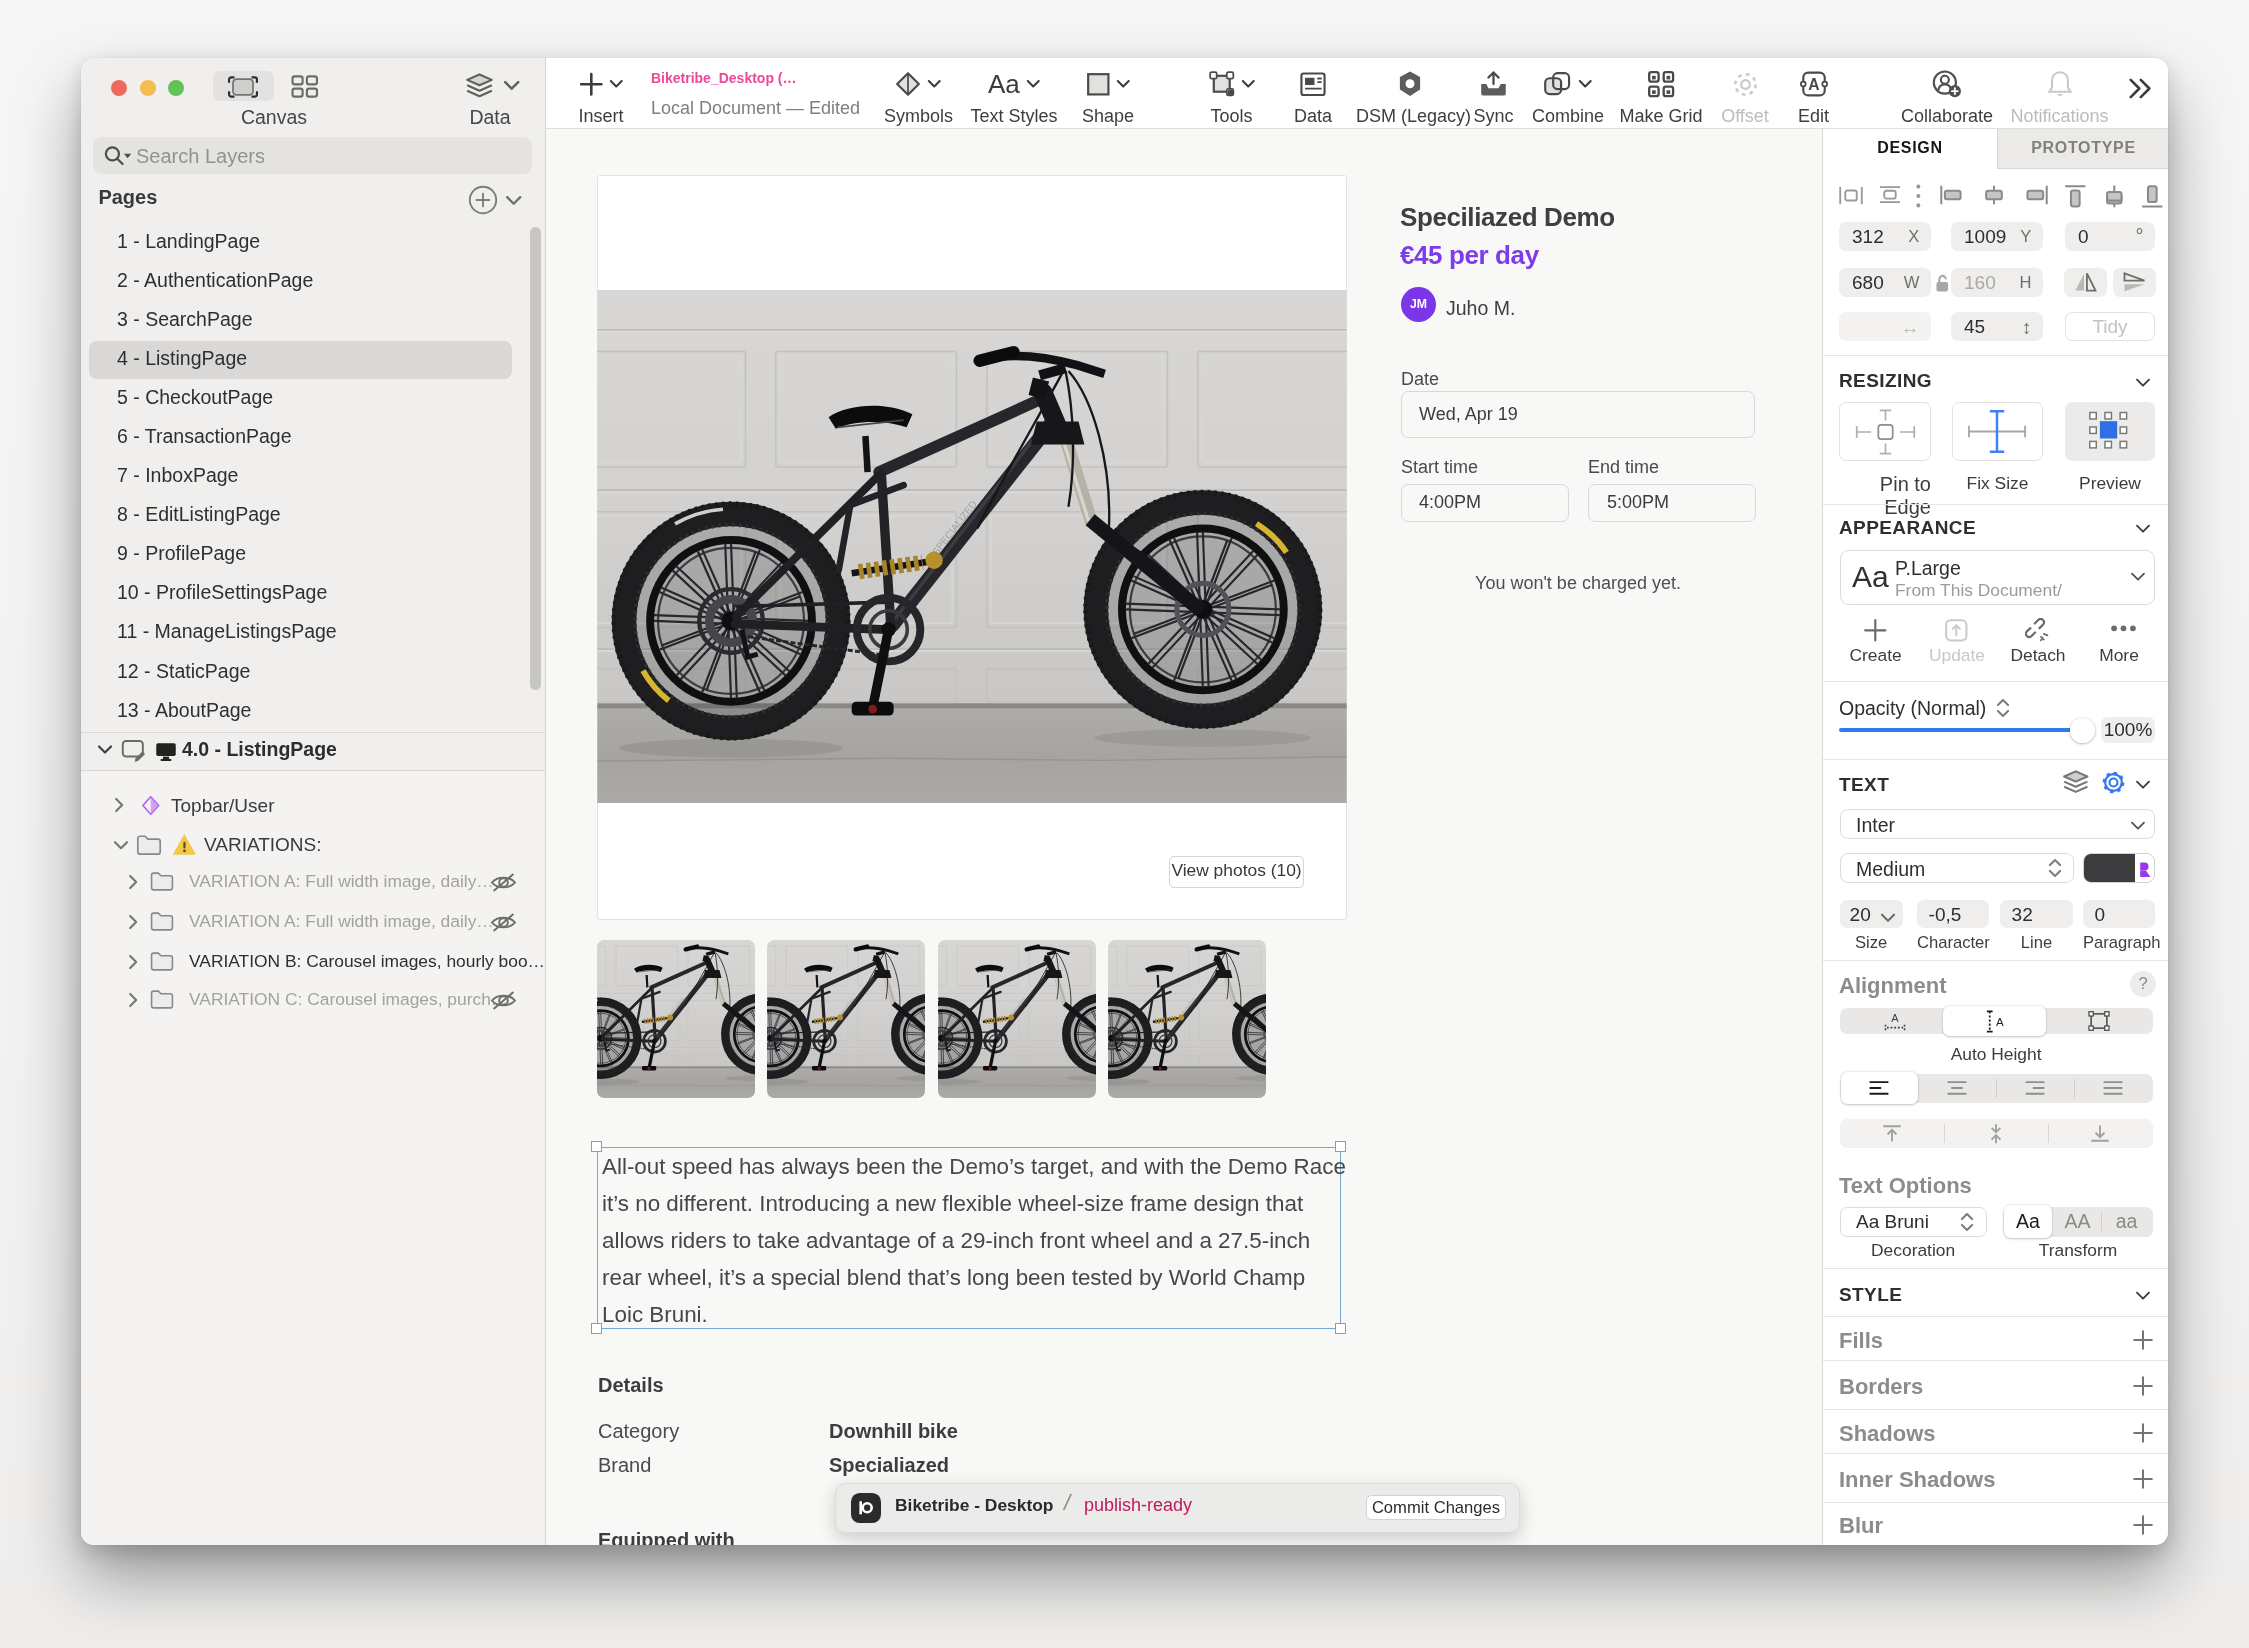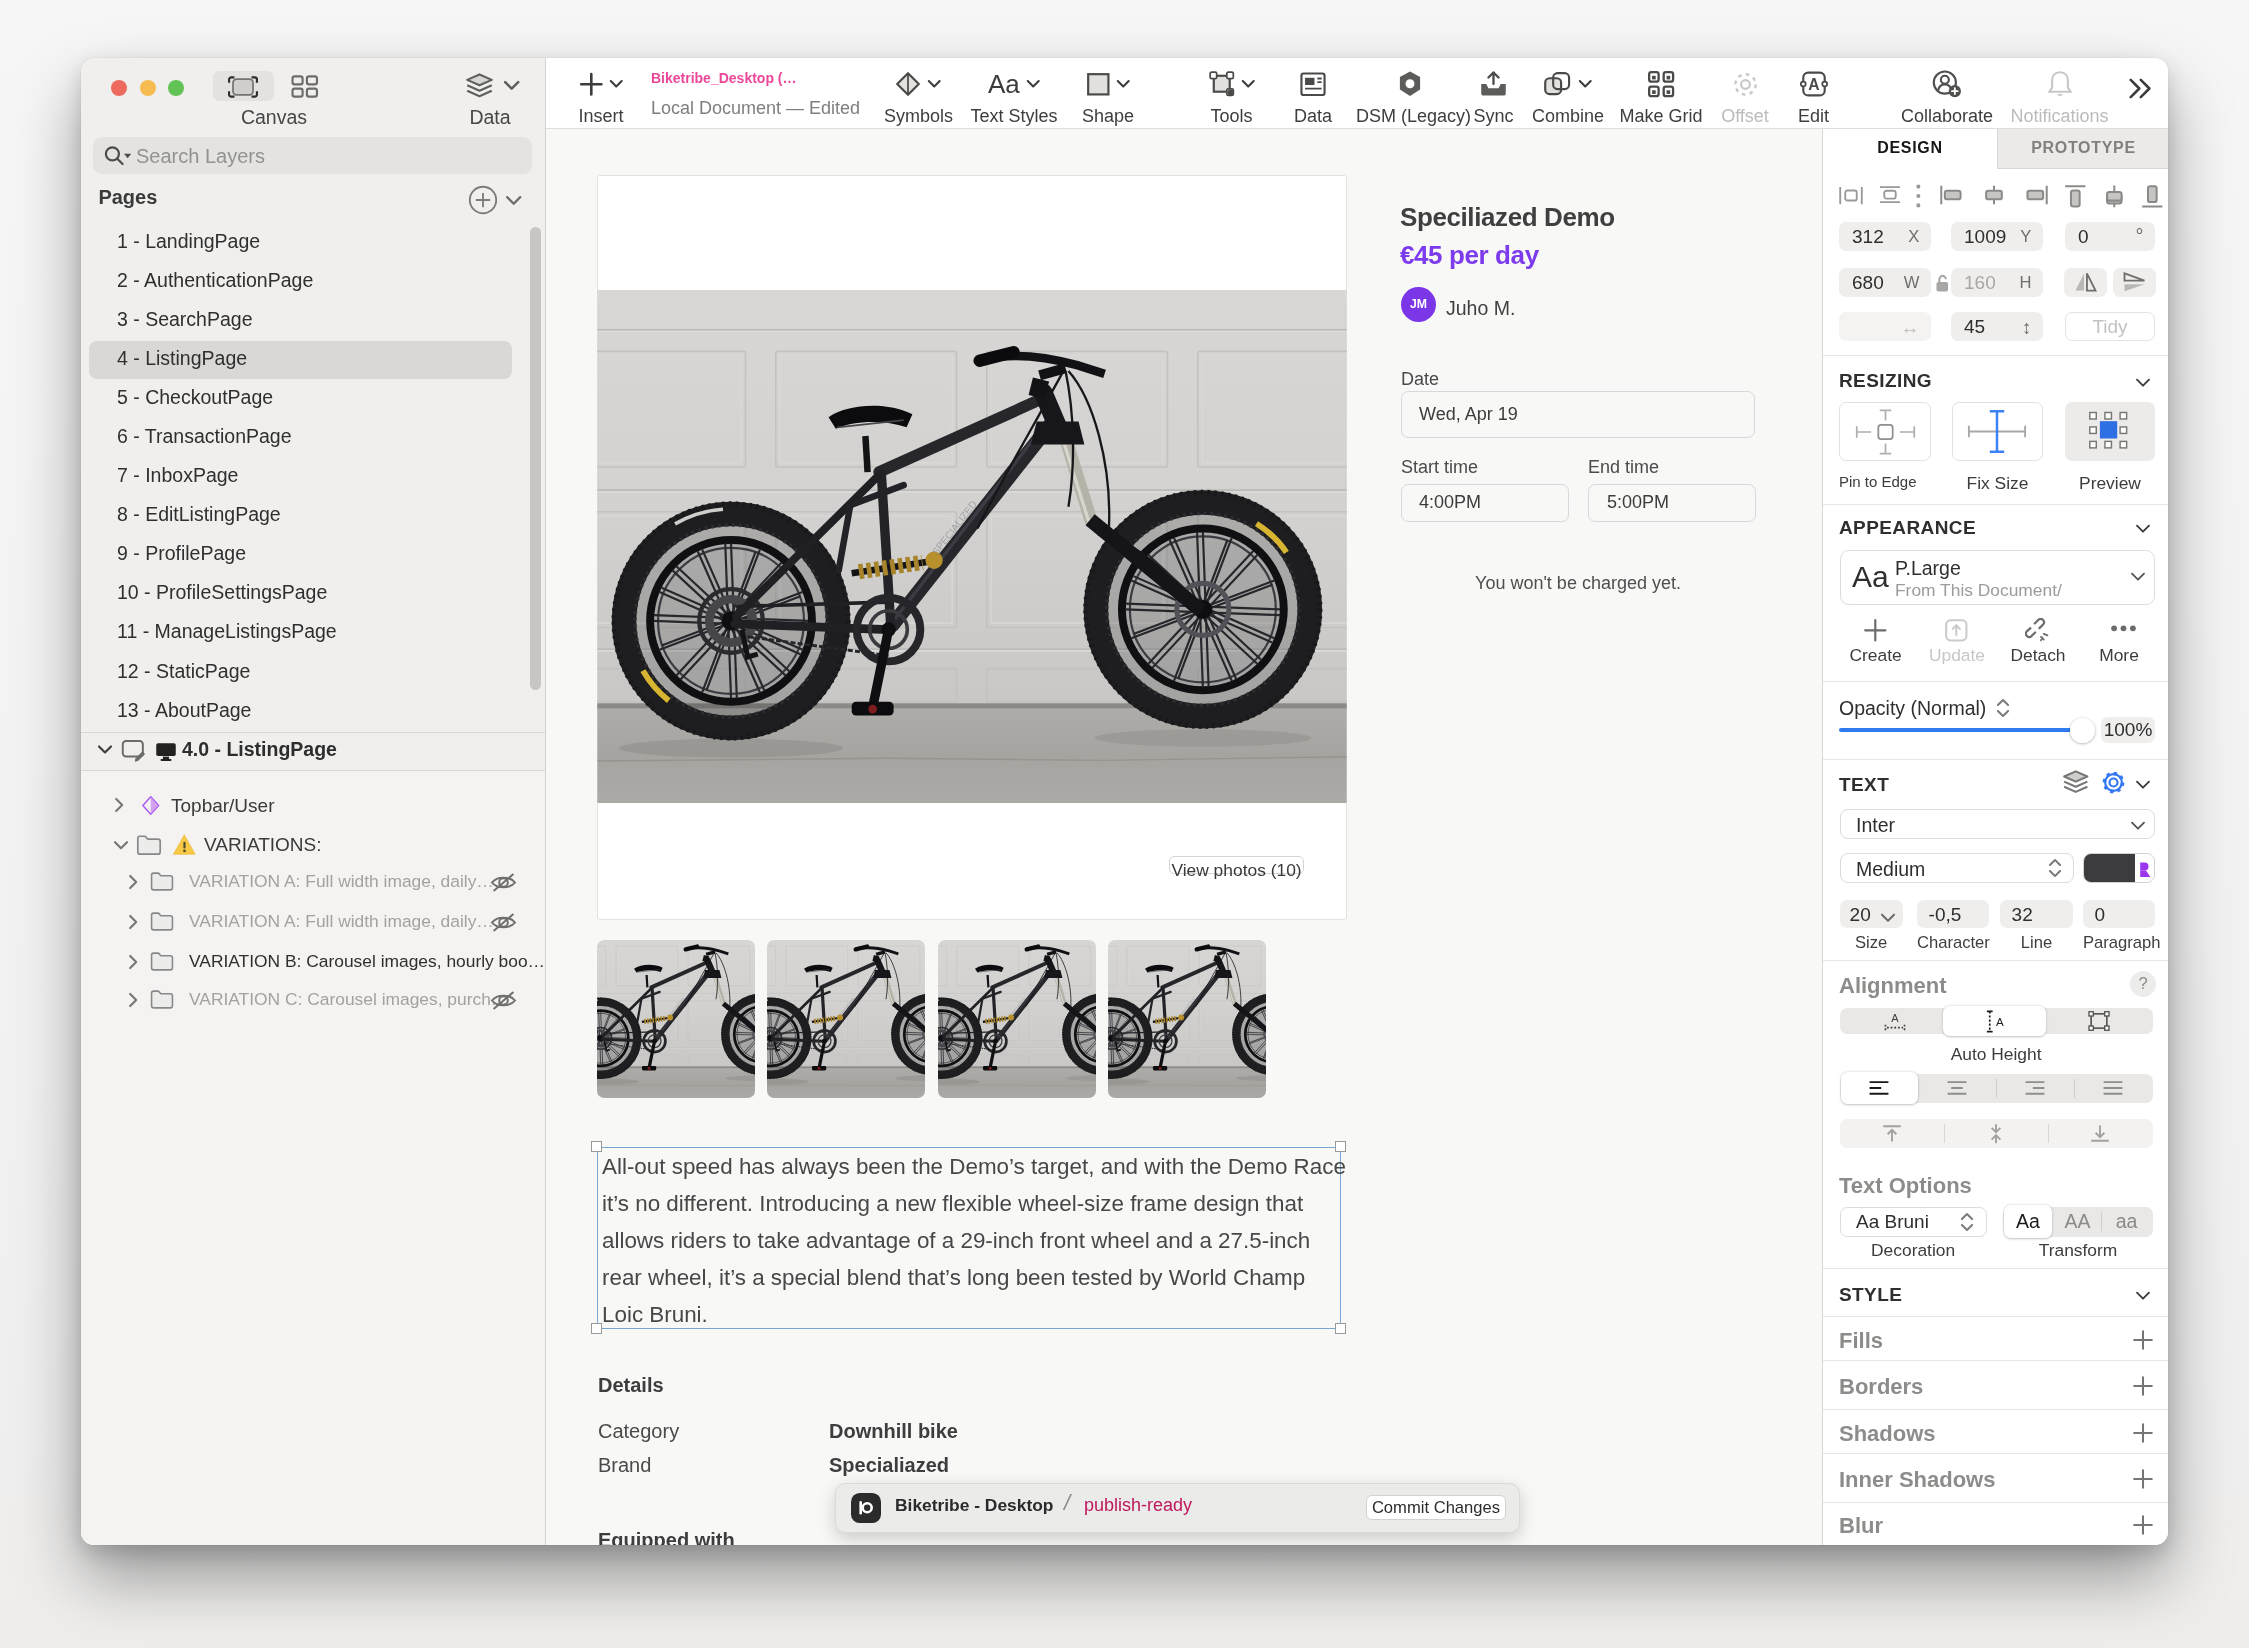--- a/index.html
+++ b/index.html
@@ -482,21 +482,21 @@
 
           <text x="470" y="368" font-size="14" fill="#77777f" font-family="Liberation Sans" transform="rotate(-52 470 368)" opacity=".55">SPECIALIZED</text>
         </g>
       </defs>
     </svg>
 
     <div class="abs" style="left:51px; top:46px; width:750px; height:745px; background:#fff; border:0.7px solid #e2e2e0; border-radius:2.9px;"></div>
     <svg class="abs" style="left:51px; top:161px;" width="750" height="513" viewBox="0 0 1037 710">
         <use href="#photoG"></use>
       </svg>
-    <div class="abs" style="left:623px; top:727px; width:135px; height:18px; background:#fff; border:0.7px solid #d5d5d3; border-radius:5px; text-align:center; line-height:27px; font-size:17.4px; color:#383838; white-space:nowrap;">View photos (10)</div>
+    <div class="abs" style="left:623px; top:727px; width:135px; height:32px; background:#fff; border:0.7px solid #d5d5d3; border-radius:5px; text-align:center; line-height:27px; font-size:17.4px; color:#383838; white-space:nowrap;">View photos (10)</div>
 
     <svg class="abs" style="left:51px; top:811px; border-radius:7.2px;" width="158" height="158" viewBox="170 60 640 640">
         <use href="#photoG"></use>
       </svg>
     <svg class="abs" style="left:221px; top:811px; border-radius:7.2px;" width="158" height="158" viewBox="170 60 640 640">
         <use href="#photoG"></use>
       </svg>
     <svg class="abs" style="left:392px; top:811px; border-radius:7.2px;" width="158" height="158" viewBox="170 60 640 640">
         <use href="#photoG"></use>
       </svg>
@@ -686,21 +686,21 @@
             <rect x="29" y="6" width="9" height="9"></rect>
             <rect x="50" y="6" width="9" height="9"></rect>
             <rect x="8" y="26" width="9" height="9"></rect>
             <rect x="50" y="26" width="9" height="9"></rect>
             <rect x="8" y="46" width="9" height="9"></rect>
             <rect x="29" y="46" width="9" height="9"></rect>
             <rect x="50" y="46" width="9" height="9"></rect>
           </g>
       </svg>
     </div>
-    <div class="abs" style="left:16px; top:344px; width:92px; text-align:left; font-size:15px; color:#3c3c3c;">Pin to Edge</div>
+    <div class="abs" style="left:16px; top:344px; width:92px; text-align:right; font-size:20px; color:#3c3c3c;">Pin to Edge</div>
     <div class="abs" style="left:129px; top:344px; width:91px; text-align:center; font-size:17.4px; color:#3c3c3c;">Fix Size</div>
     <div class="abs" style="left:242px; top:344px; width:90px; text-align:center; font-size:17.4px; color:#3c3c3c;">Preview</div>
     <div class="sdiv" style="top:375px;"></div>
 
     <div class="hdr" style="top:388px;">APPEARANCE</div>
     <svg class="chev" style="left:312px; top:392px;" viewBox="0 0 24 16">
         <path d="M3 3 L12 12 L21 3" fill="none" stroke="#3c3c3c" stroke-width="2.8" stroke-linecap="round" stroke-linejoin="round"></path>
       </svg>
     <div class="abs" style="left:16.6px; top:421px; width:315px; height:55px; border:1.4px solid #dddcda; border-radius:8.7px;"></div>
     <div class="abs" style="left:29px; top:431px; font-size:30px; color:#2f2f2f;">Aa</div>

